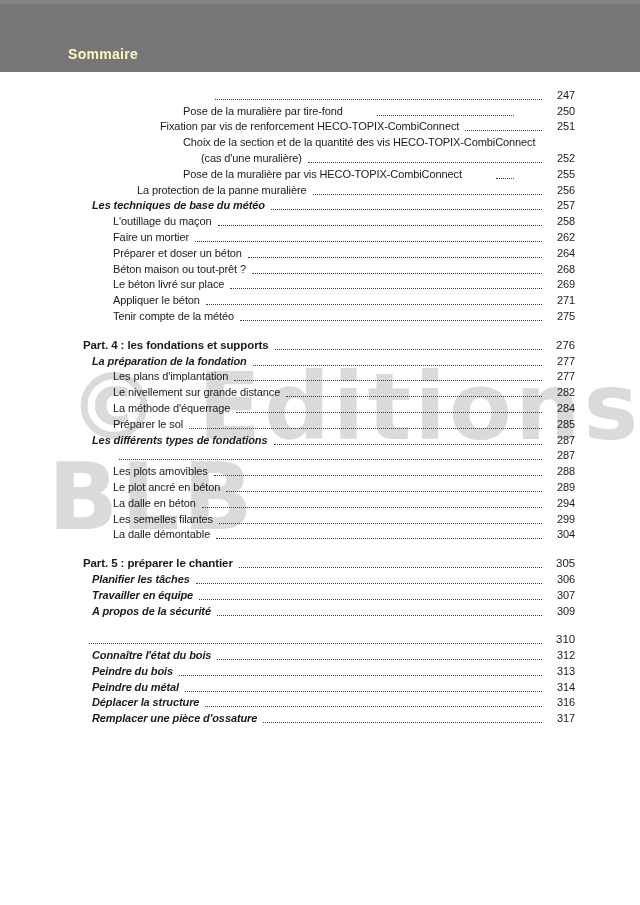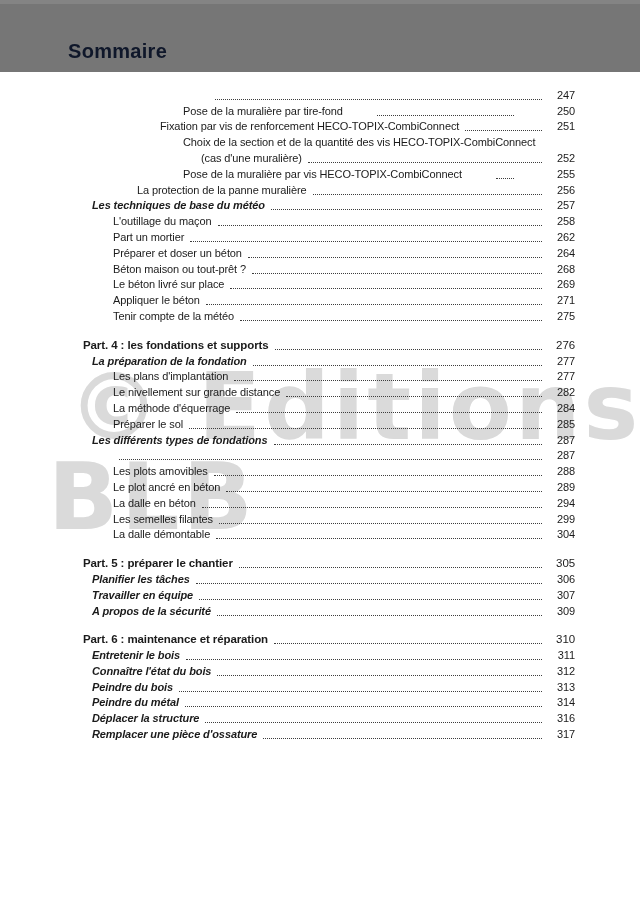--- a/index.html
+++ b/index.html
@@ -23,22 +23,22 @@
     width: 640px; height: 72px;
     background: #767676;
     box-shadow: inset 0 4px 0 rgba(255,255,255,0.10);
     display: flex;
     align-items: flex-end;
     box-sizing: border-box;
     padding: 0 0 11px 68px;
     z-index: 2;
   }
   .header-title {
-    color: #0f172a;
-    font-size: 20px;
+    color: #fef9c3;
+    font-size: 14px;
     font-weight: bold;
     letter-spacing: 0.3px;
     line-height: 1;
   }
   
   .watermark {
     position: absolute;
     left: 0; top: 0;
     z-index: 0;
     pointer-events: none;
@@ -162,21 +162,21 @@
     <span class="t">Les techniques de base du météo</span>
     <span class="leader"></span>
     <span class="p">257</span>
   </div>
       <div class="row style-item lv2">
     <span class="t">L'outillage du maçon</span>
     <span class="leader"></span>
     <span class="p">258</span>
   </div>
       <div class="row style-item lv2">
-    <span class="t">Part un mortier</span>
+    <span class="t">Faire un mortier</span>
     <span class="leader"></span>
     <span class="p">262</span>
   </div>
       <div class="row style-item lv2">
     <span class="t">Préparer et doser un béton</span>
     <span class="leader"></span>
     <span class="p">264</span>
   </div>
       <div class="row style-item lv2">
     <span class="t">Béton maison ou tout-prêt ?</span>
@@ -276,30 +276,24 @@
     <span class="t">Travailler en équipe</span>
     <span class="leader"></span>
     <span class="p">307</span>
   </div>
       <div class="row style-section lv1">
     <span class="t">A propos de la sécurité</span>
     <span class="leader"></span>
     <span class="p">309</span>
   </div>
       <div class="row style-part lv0 gap">
-    <span class="t">Part. 6 : maintenance et réparation</span>
     <span class="leader"></span>
     <span class="p">310</span>
   </div>
       <div class="row style-section lv1">
-    <span class="t">Entretenir le bois</span>
-    <span class="leader"></span>
-    <span class="p">311</span>
-  </div>
-      <div class="row style-section lv1">
     <span class="t">Connaître l'état du bois</span>
     <span class="leader"></span>
     <span class="p">312</span>
   </div>
       <div class="row style-section lv1">
     <span class="t">Peindre du bois</span>
     <span class="leader"></span>
     <span class="p">313</span>
   </div>
       <div class="row style-section lv1">

